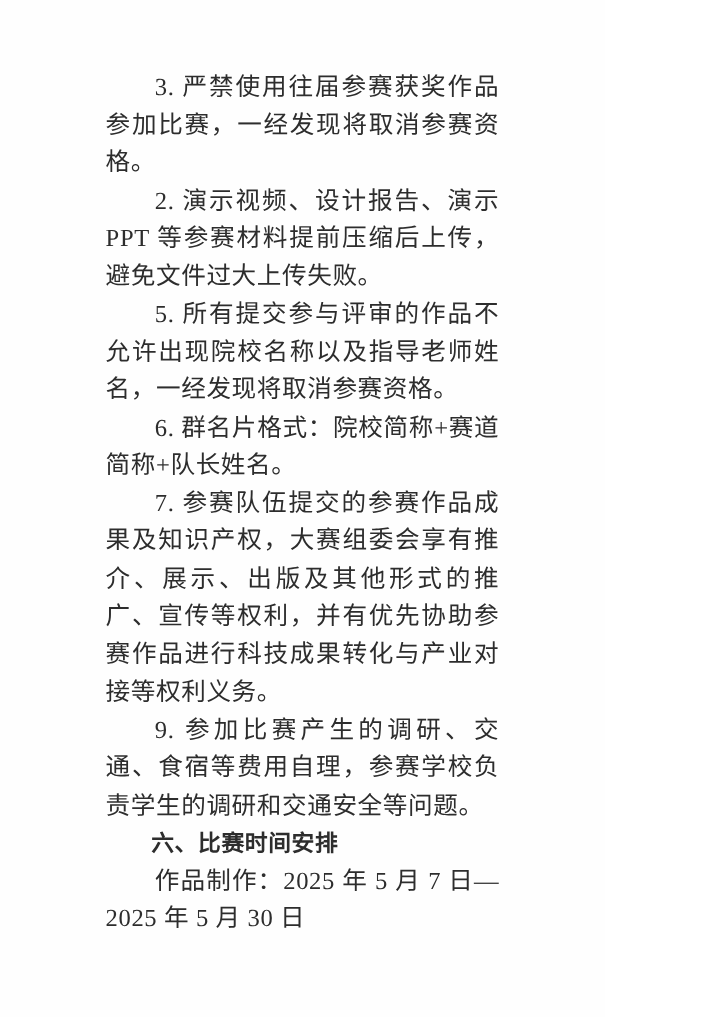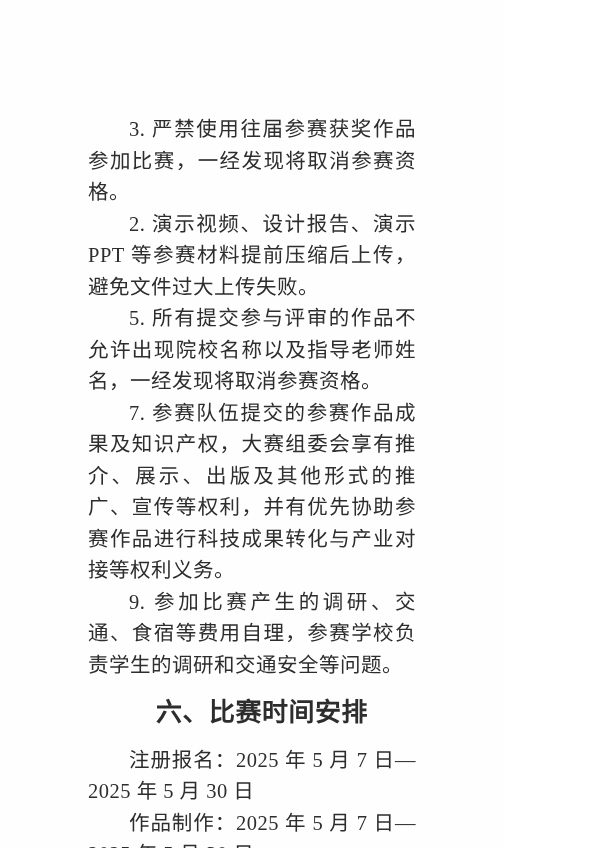--- a/index.html
+++ b/index.html
@@ -6,52 +6,52 @@
     margin: 0;
     padding: 0;
     background: #ffffff;
   }
   .page {
     position: relative;
     width: 504px;
     height: 848px;
     box-sizing: border-box;
     background: #fefefe;
-    padding: 114px 88px 0 88px;
+    padding: 58px 88px 0 88px;
     font-family: "Liberation Serif", "DejaVu Serif", serif;
     font-size: 20.5px;
     line-height: 31.5px;
     color: #2d2d2d;
     overflow: hidden;
   }
   .para {
     margin: 0;
     text-indent: 2em;
     text-align: justify;
     letter-spacing: 0.5px;
   }
   .heading {
-    margin: 16px;
+    margin: 0;
     text-indent: 2em;
-    font-size: 26px;
+    font-size: 19px;
     line-height: 31.5px;
     font-weight: 700;
     font-family: "Liberation Sans", "DejaVu Sans", sans-serif;
     letter-spacing: 0.5px;
   }
 </style>
 </head>
 <body>
 
 <div class="page">
 
   <p class="para">3. 严禁使用往届参赛获奖作品参加比赛，一经发现将取消参赛资格。</p>
   <p class="para">2. 演示视频、设计报告、演示 PPT 等参赛材料提前压缩后上传，避免文件过大上传失败。</p>
   <p class="para">5. 所有提交参与评审的作品不允许出现院校名称以及指导老师姓名，一经发现将取消参赛资格。</p>
+  <p class="para">6. 群名片格式：院校简称+赛道简称+队长姓名。</p>
   <p class="para">7. 参赛队伍提交的参赛作品成果及知识产权，大赛组委会享有推介、展示、出版及其他形式的推广、宣传等权利，并有优先协助参赛作品进行科技成果转化与产业对接等权利义务。</p>
   <p class="para">9. 参加比赛产生的调研、交通、食宿等费用自理，参赛学校负责学生的调研和交通安全等问题。</p>
 
   <h2 class="heading">六、比赛时间安排</h2>
 
-  <p class="para">注册报名：2025 年 5 月 7 日—2025 年 5 月 30 日</p>
   <p class="para">作品制作：2025 年 5 月 7 日—2025 年 5 月 30 日</p>
 
 </div>
 
 </body></html>

